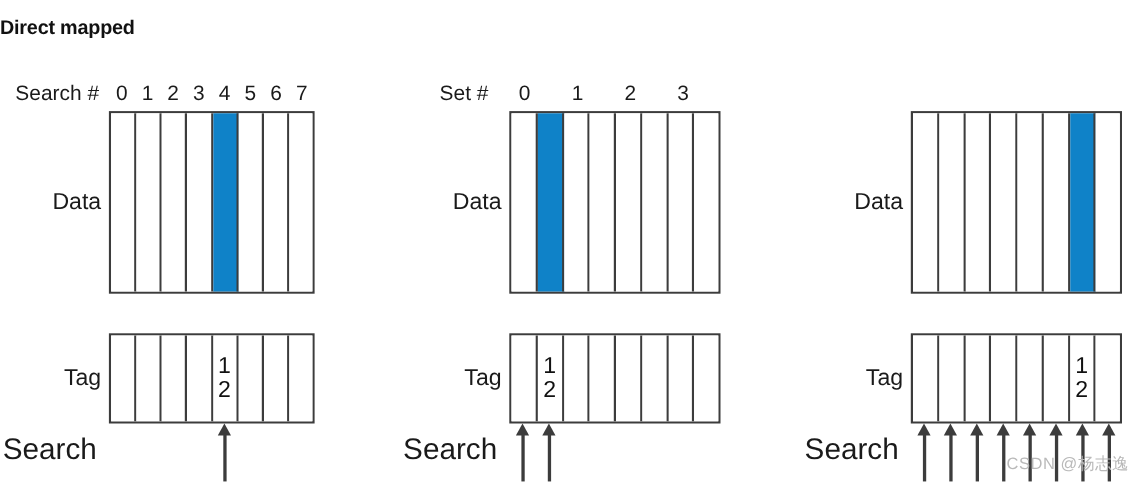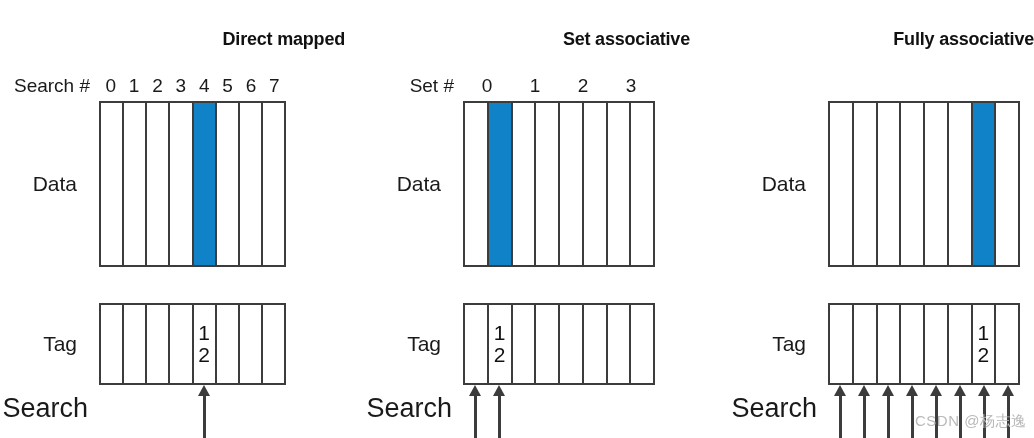--- a/index.html
+++ b/index.html
@@ -20,23 +20,23 @@
   }
 
   
   .panel {
     position: absolute;
     top: 0;
     height: 438px;
   }
   .panel-title {
     position: absolute;
-    top: 29px;
+    top: 15px;
     width: 100%;
-    text-align: right;
+    text-align: left;
     font-size: 18px;
     font-weight: bold;
     letter-spacing: -0.2px;
     color: #111;
     white-space: nowrap;
   }
 
   
   .index-row {
     position: absolute;
@@ -78,21 +78,21 @@
   .grid-cell:last-child {
     border-right: none;
   }
   .grid-cell.filled {
     background: #0f82c8;
   }
 
   .row-label {
     position: absolute;
     right: 100%;
-    padding-right: 24px;
+    padding-right: 9px;
     font-size: 21px;
     white-space: nowrap;
     color: #1a1a1a;
   }
 
   
   .tag-digits {
     position: absolute;
     left: 0;
     right: 0;
@@ -203,22 +203,21 @@
       </div>
       <div class="arrow-layer" style="left: 99px; width: 187px; top: 385px; height: 53px;">
         <div class="search-label" style="right: 100%; padding-right: 11px; top: 8px;">Search</div>
         <div class="arrow" style="left: 105.188px; top: 0px; height: 53px;">
           <div class="head"></div>
           <div class="shaft"></div>
         </div>
       </div>
     </div>
     <div class="panel" style="left: 345px; width: 345px;">
-      <div class="panel-title">Set associative</div>
-      <div class="index-row" style="left: 118px; width: 192px; top: 74px;">
+      <div class="index-row" style="left: 108px; width: 192px; top: 74px;">
         <div class="index-row-label">Set #</div>
         <div class="index-cell" style="width: 48px;">0</div>
         <div class="index-cell" style="width: 48px;">1</div>
         <div class="index-cell" style="width: 48px;">2</div>
         <div class="index-cell" style="width: 48px;">3</div>
       </div>
       <div class="grid-box" style="left: 118px; width: 192px; top: 101px; height: 166px;">
         <div class="row-label" style="top: 69px;">Data</div>
         <div class="grid-cell"></div>
         <div class="grid-cell filled"></div>
@@ -251,21 +250,20 @@
           <div class="head"></div>
           <div class="shaft"></div>
         </div>
         <div class="arrow" style="left: 36px; top: 0px; height: 53px;">
           <div class="head"></div>
           <div class="shaft"></div>
         </div>
       </div>
     </div>
     <div class="panel" style="left: 690px; width: 344px;">
-      <div class="panel-title">Fully associative</div>
       <div class="grid-box" style="left: 138px; width: 192px; top: 101px; height: 166px;">
         <div class="row-label" style="top: 69px;">Data</div>
         <div class="grid-cell"></div>
         <div class="grid-cell"></div>
         <div class="grid-cell"></div>
         <div class="grid-cell"></div>
         <div class="grid-cell"></div>
         <div class="grid-cell"></div>
         <div class="grid-cell filled"></div>
         <div class="grid-cell"></div>

